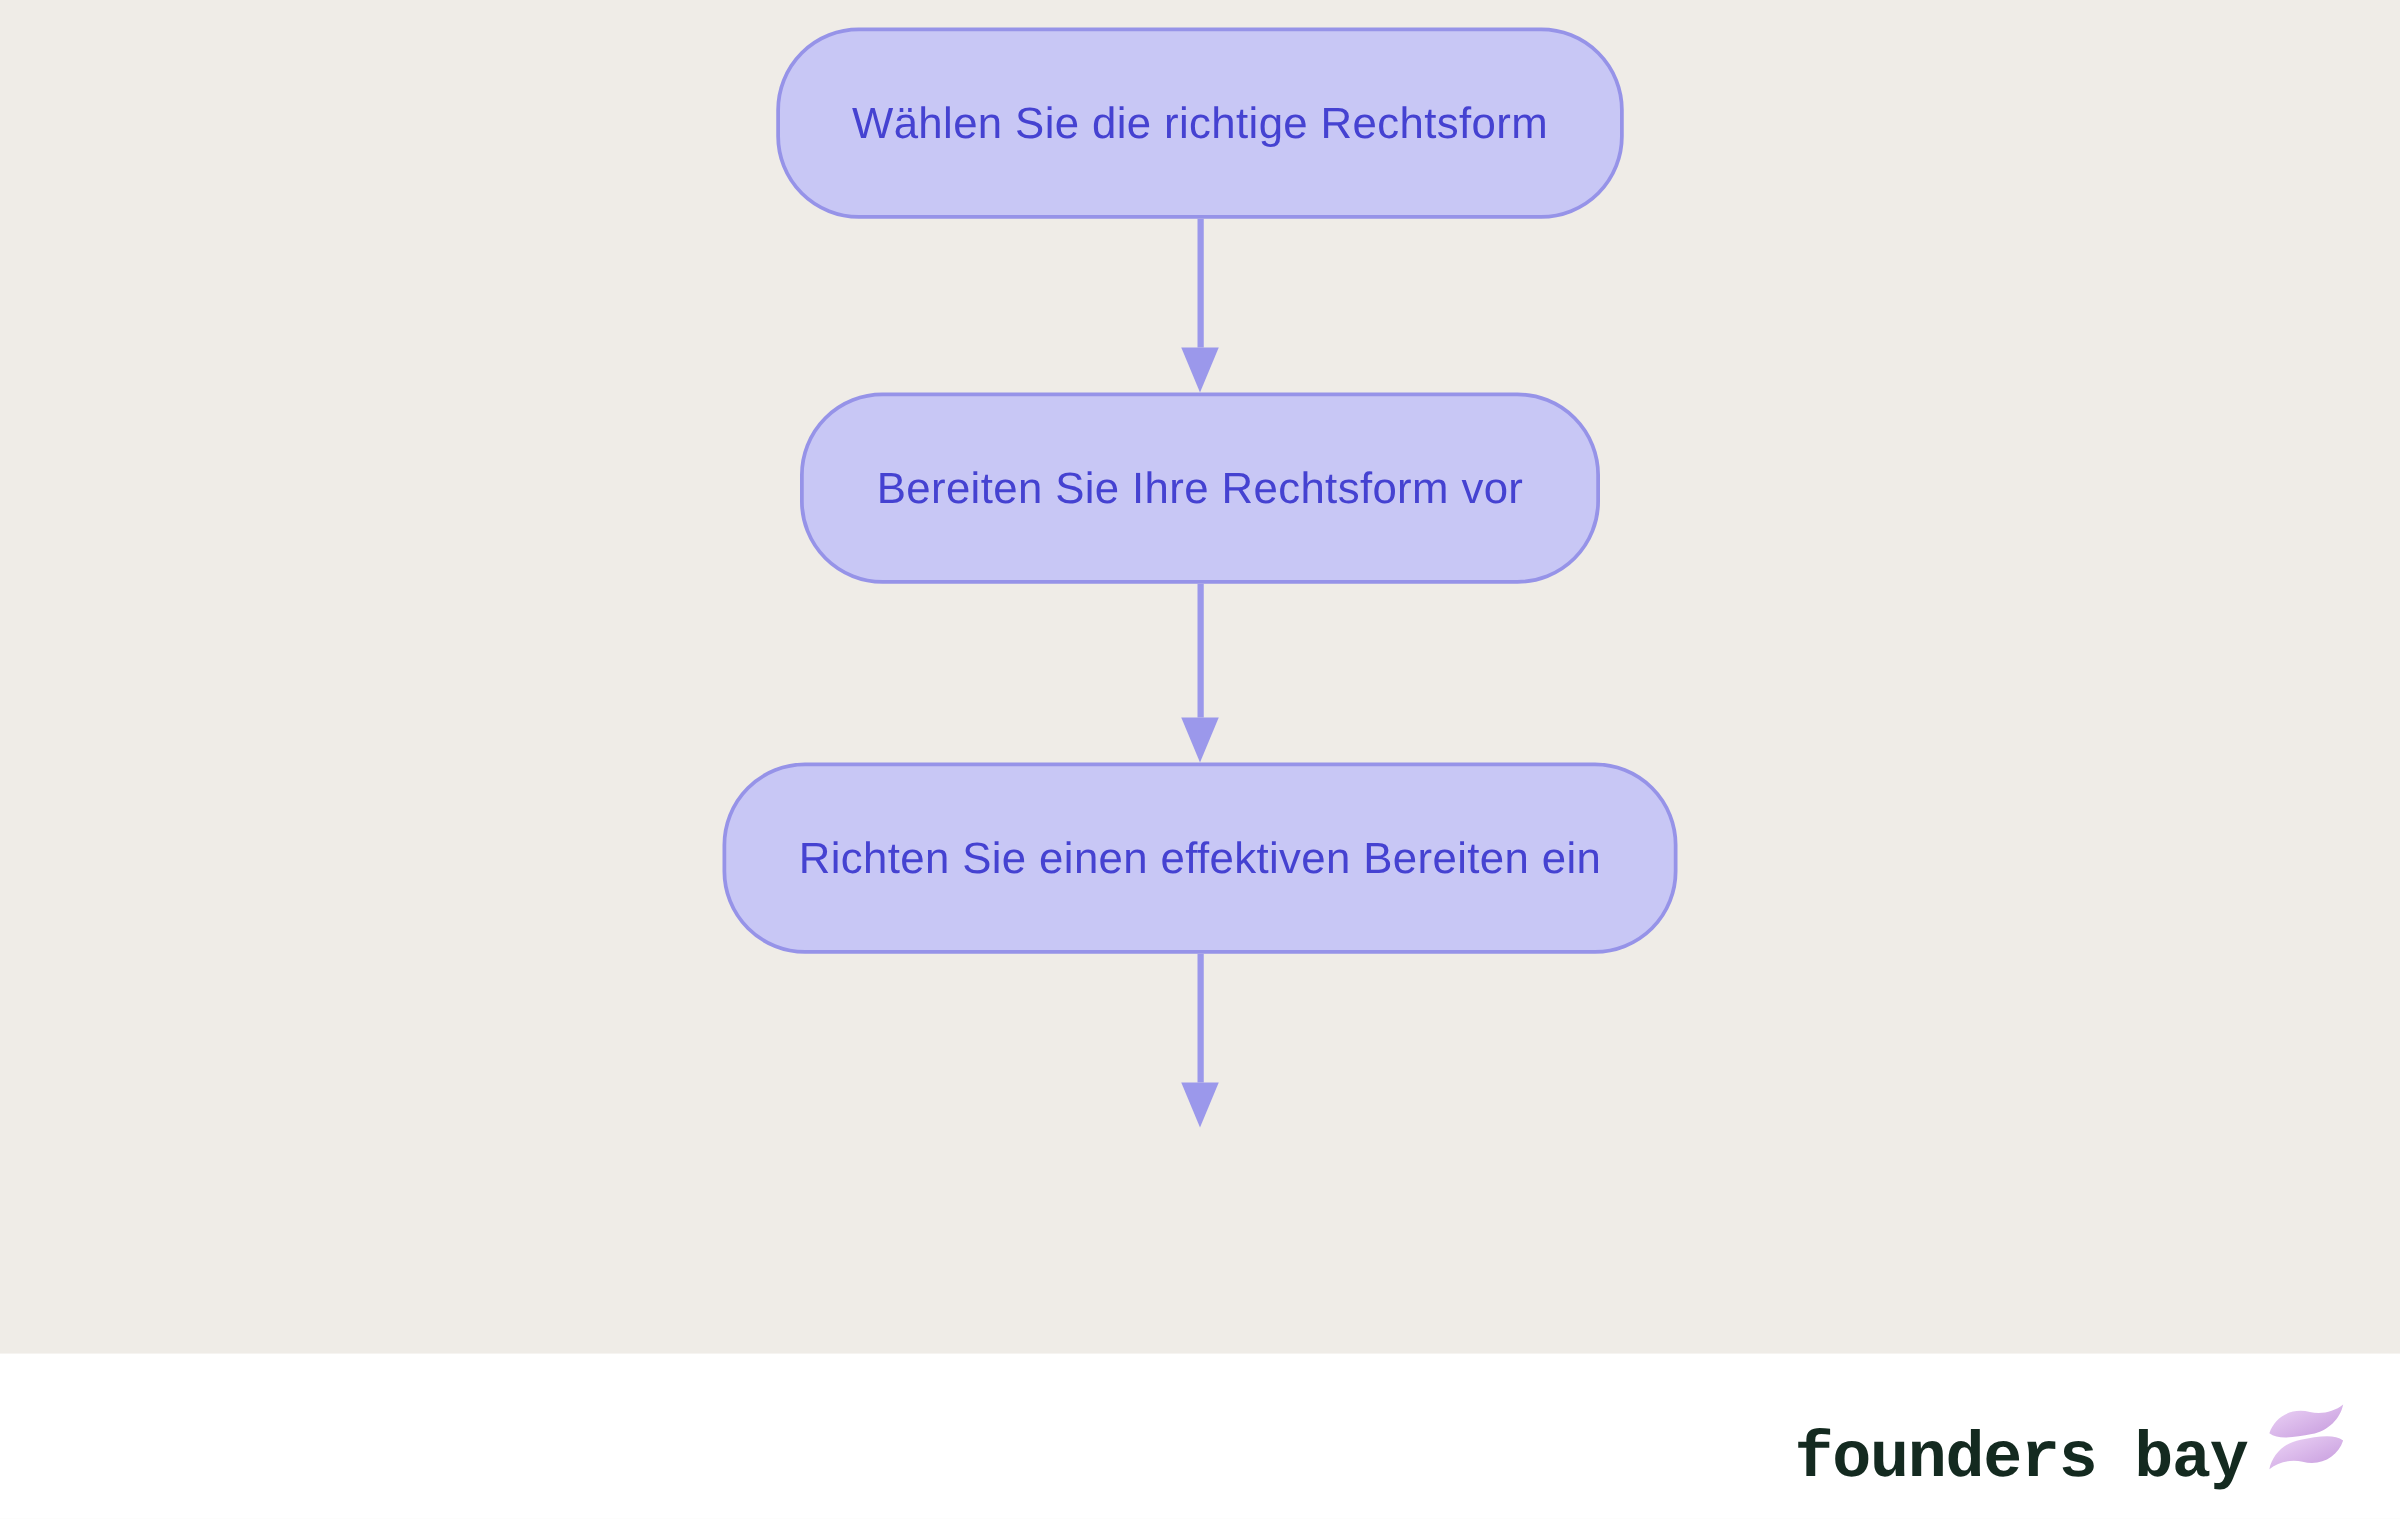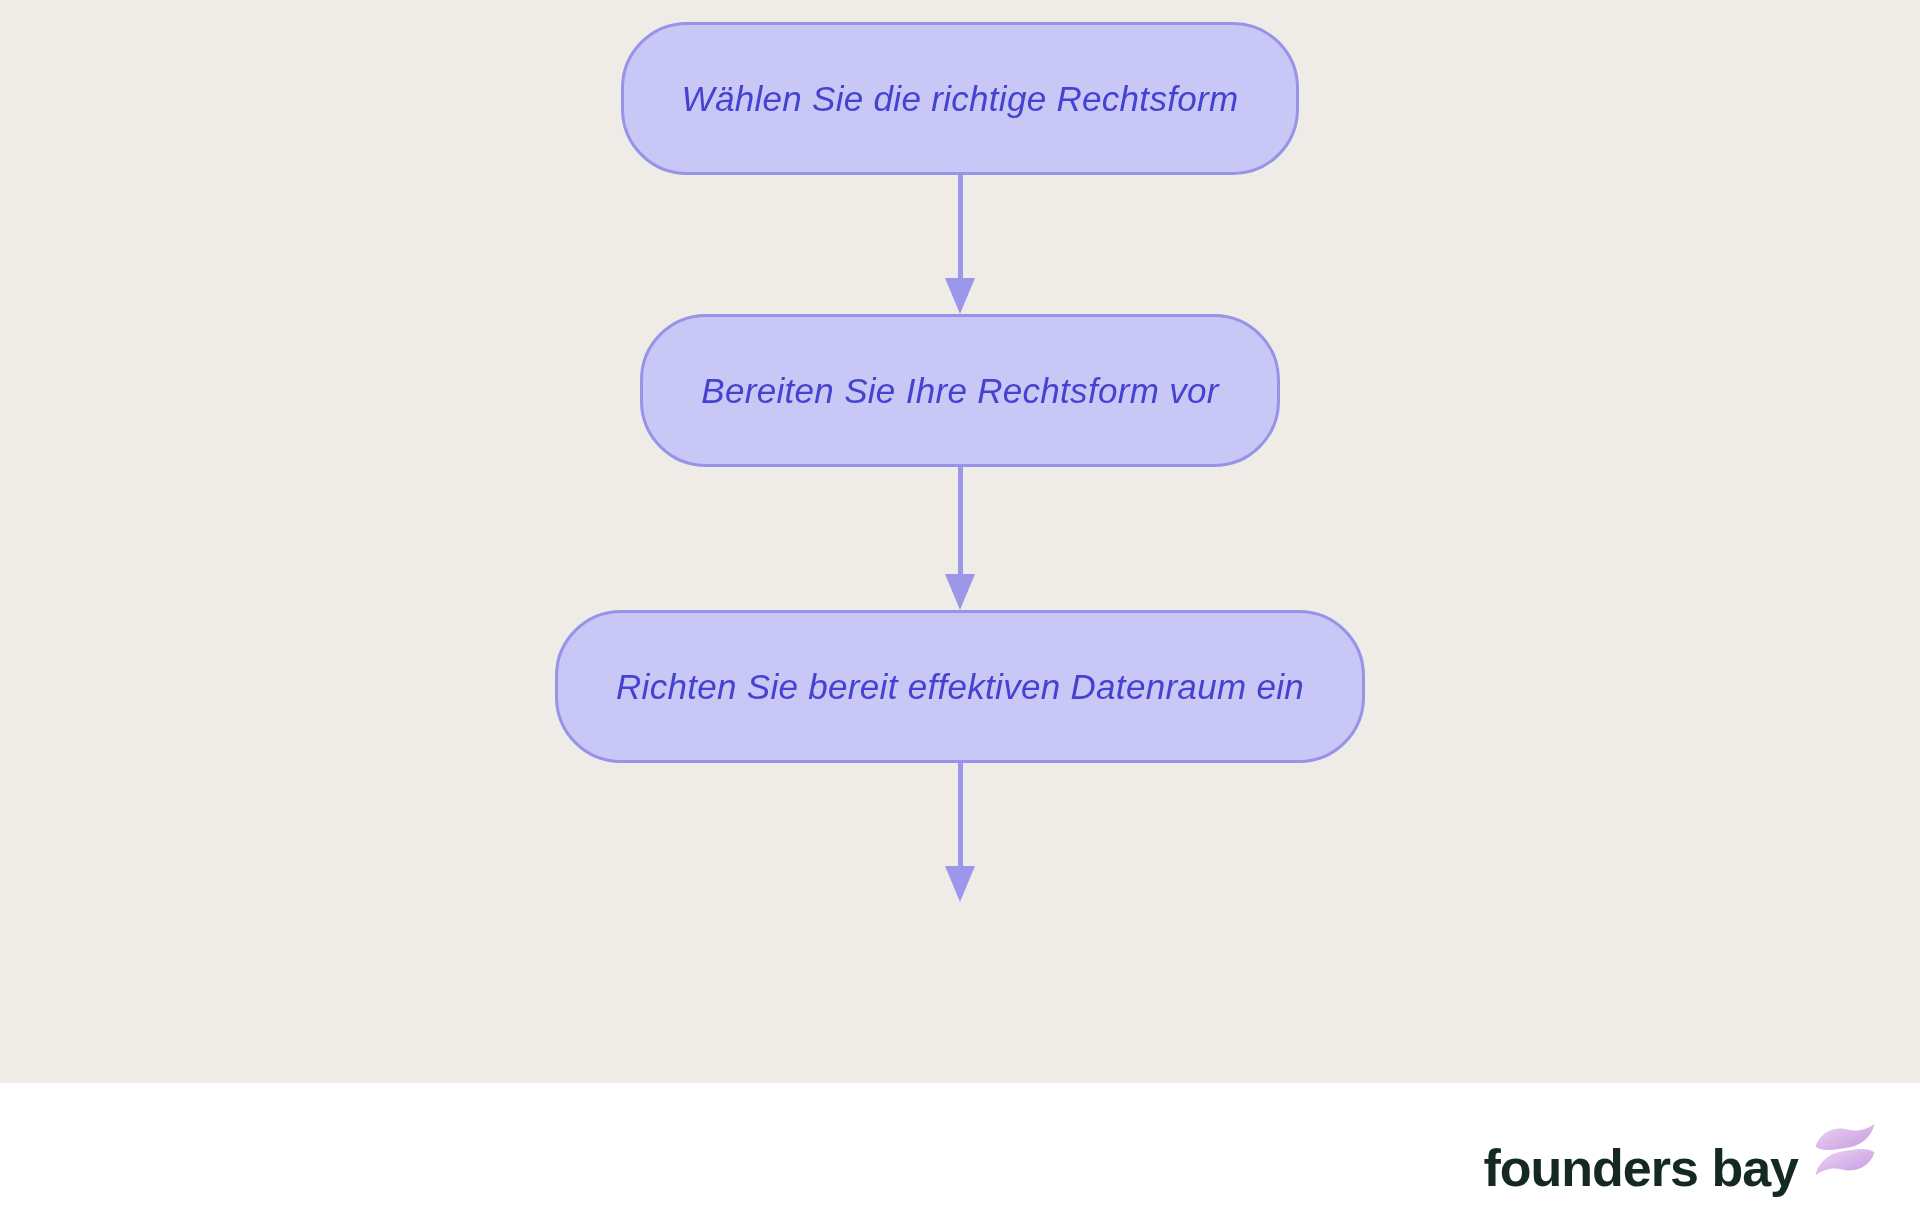--- a/index.html
+++ b/index.html
@@ -32,21 +32,20 @@
     height: 153px;
     border-radius: 66px;
     background: var(--node-fill, #c8c7f5);
     border: 3px solid var(--node-border, #9693e8);
     box-sizing: border-box;
     display: flex;
     align-items: center;
     justify-content: center;
     padding: 0 58px;
     flex: 0 0 auto;
-    font-style: italic;
   }
   .flow-node .node-label {
     font-size: 35px;
     letter-spacing: 0.3px;
     color: var(--node-text, #4542d1);
     white-space: nowrap;
   }
   .flow-arrow {
     width: 30px;
     flex: 0 0 auto;
@@ -77,21 +76,21 @@
   .brand-logo {
     position: absolute;
     right: 44px;
     top: 50%;
     transform: translateY(-50%);
     display: flex;
     align-items: center;
     gap: 16px;
   }
   .brand-name {
-    font-family: Liberation Sans, sans-serif;
+    font-family: Liberation Mono, monospace;
     font-weight: bold;
     font-size: 52px;
     letter-spacing: -1px;
     color: var(--brand-color, #142a20);
     line-height: 1;
     padding-bottom: 6px;
     margin-top: 43px;
   }
   .brand-wave {
     width: 62px;
@@ -117,21 +116,21 @@
     <div class="flow-node">
       <span class="node-label">Bereiten Sie Ihre Rechtsform vor</span>
     </div>
 
     <div class="flow-arrow arrow-2">
       <div class="arrow-line"></div>
       <div class="arrow-head"></div>
     </div>
 
     <div class="flow-node">
-      <span class="node-label">Richten Sie bereit effektiven Datenraum ein</span>
+      <span class="node-label">Richten Sie einen effektiven Bereiten ein</span>
     </div>
 
     <div class="flow-arrow arrow-3">
       <div class="arrow-line"></div>
       <div class="arrow-head"></div>
     </div>
 
 
   </div>
 

